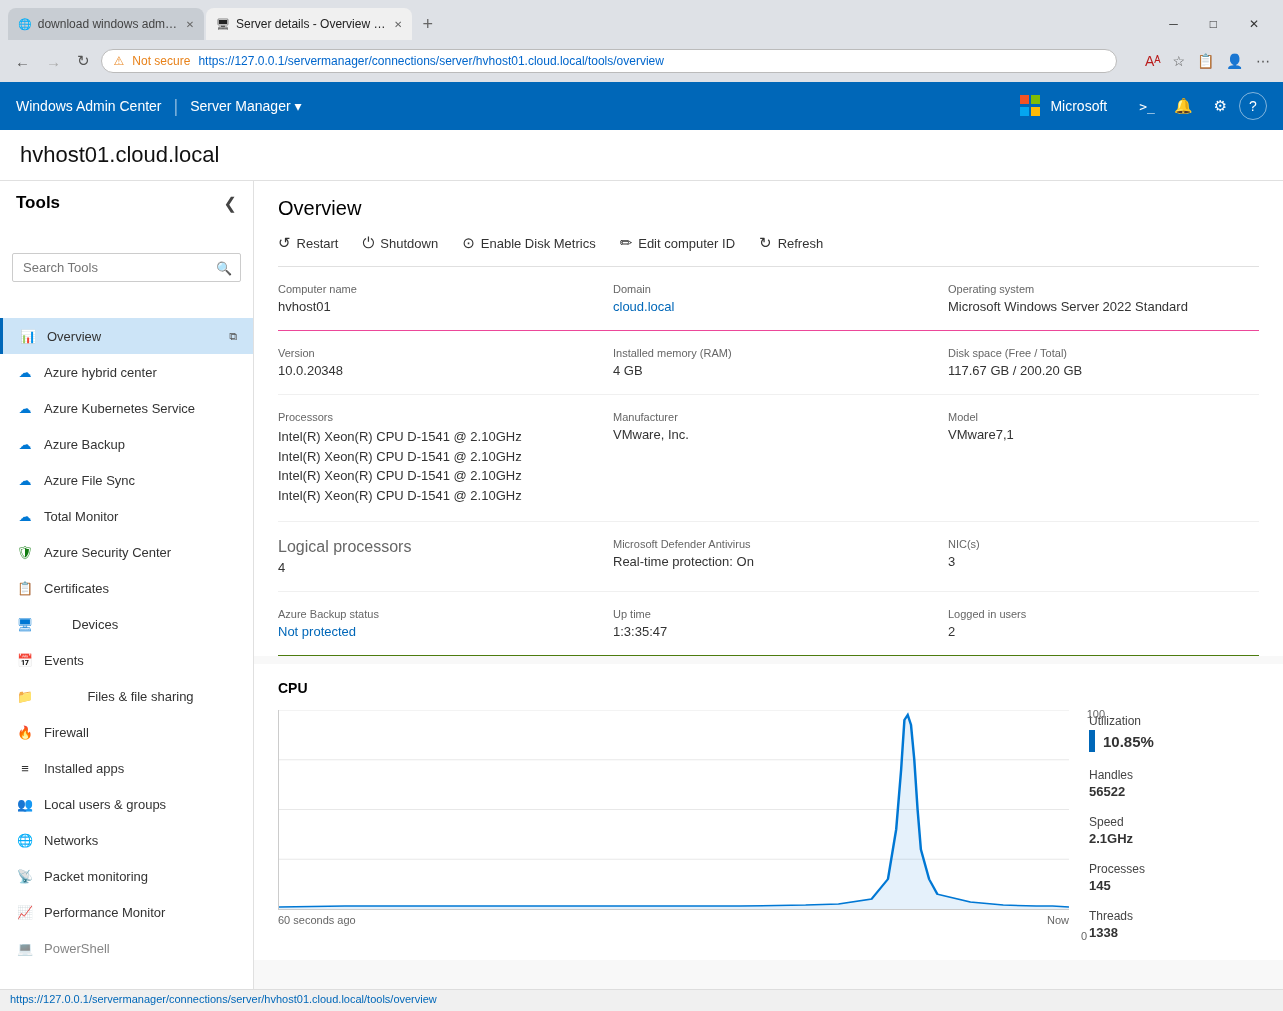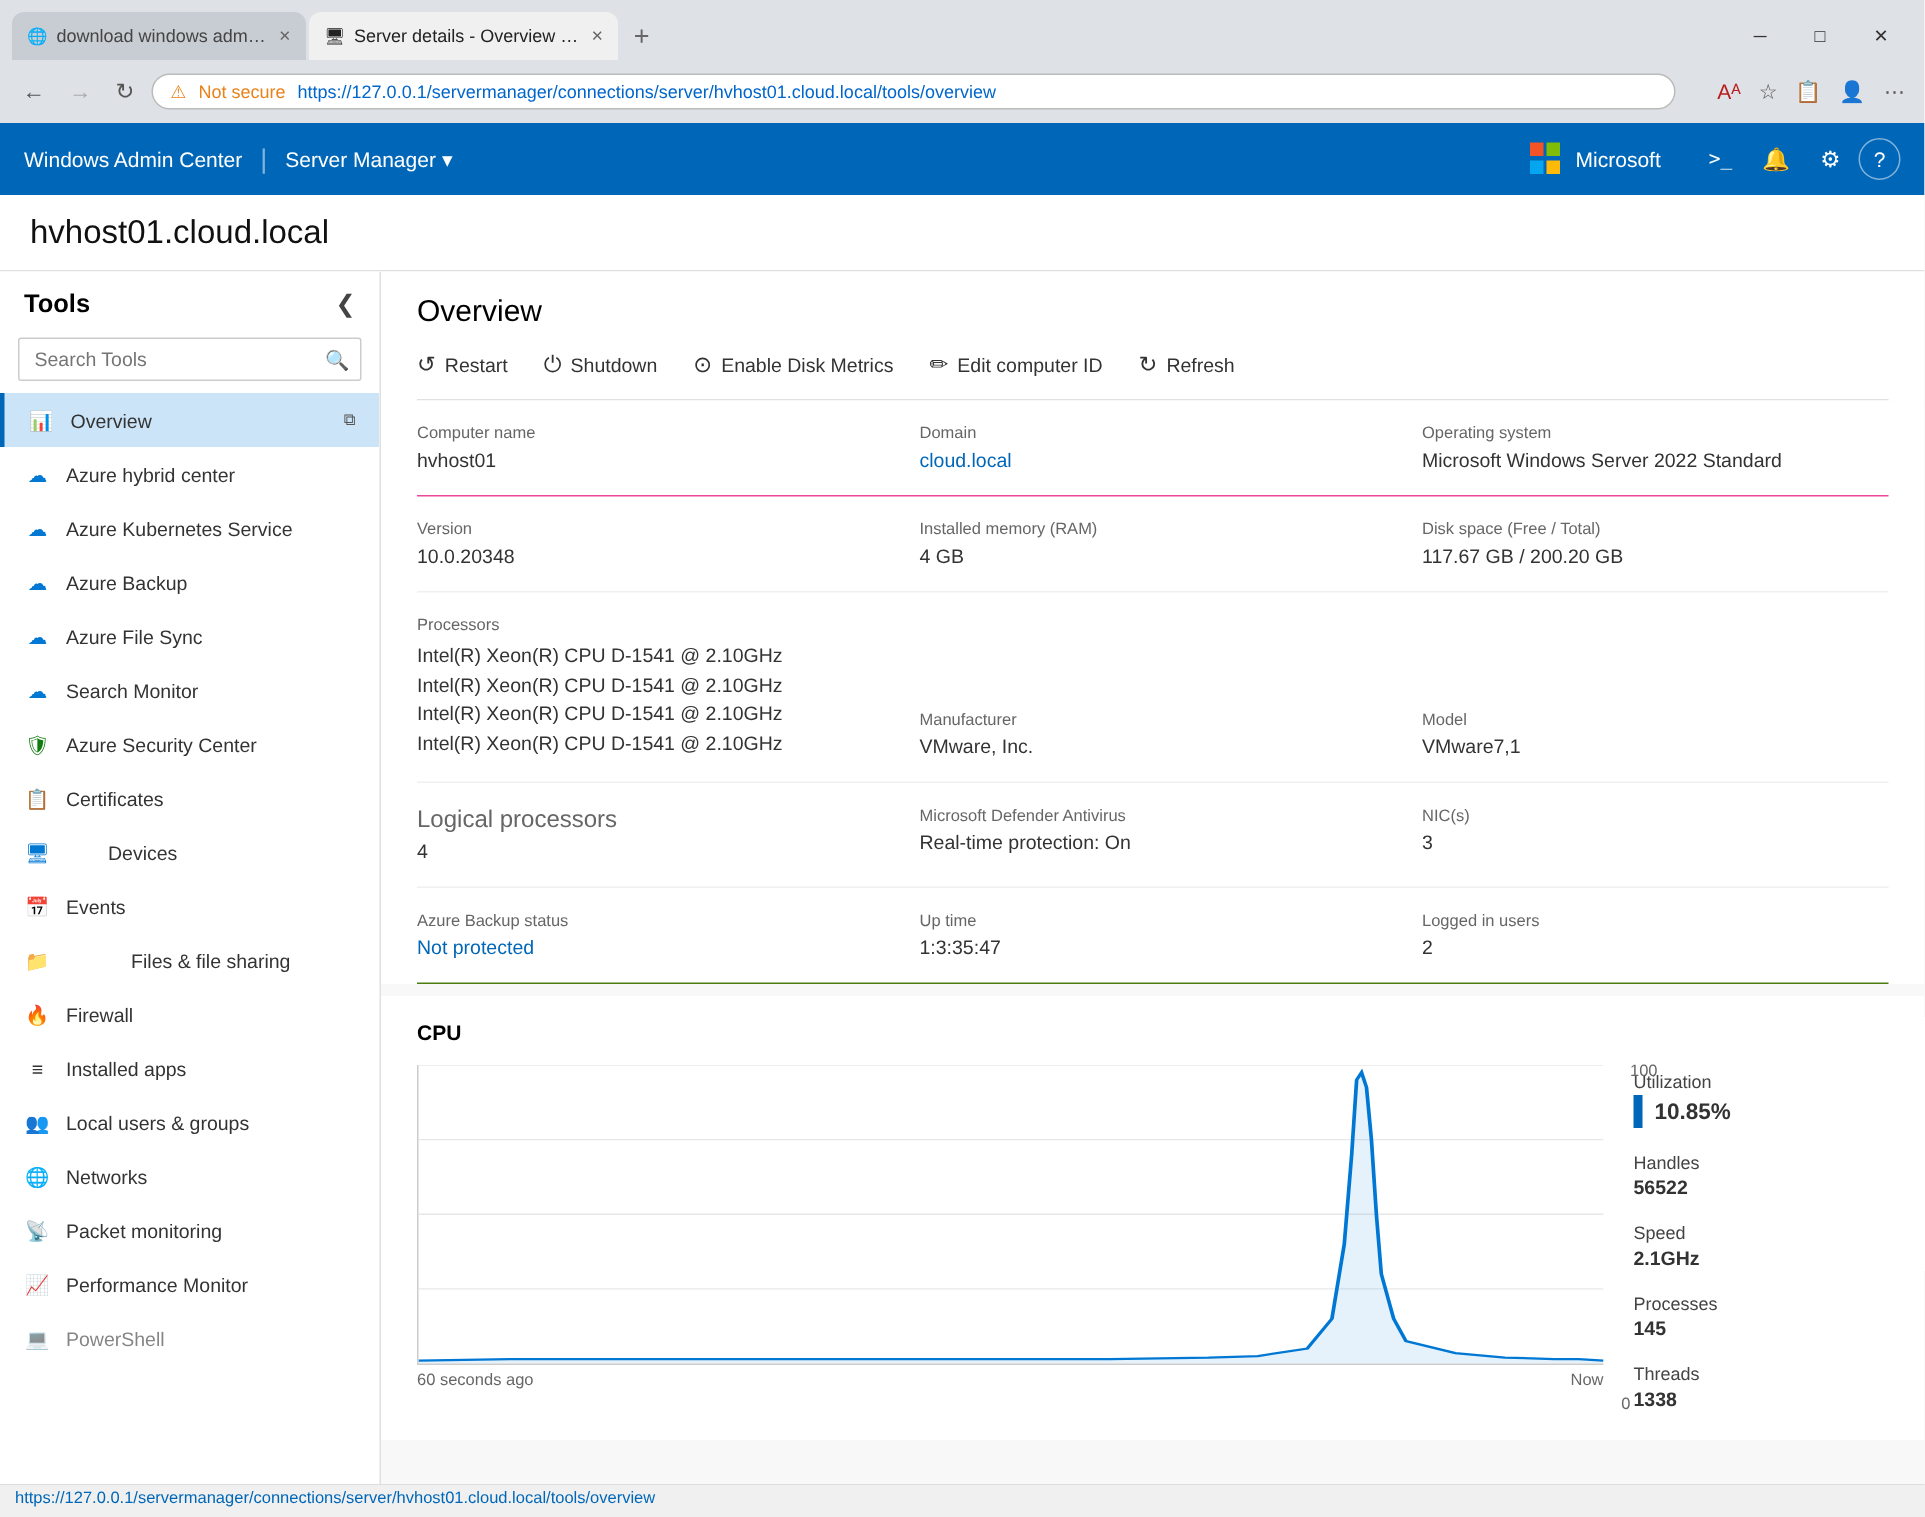--- a/index.html
+++ b/index.html
@@ -76,21 +76,21 @@
 </div>
 
 <div style="display:flex;flex-direction:column;height:calc(1011px - 40px - 42px - 48px);">
 
   <div style="padding:12px 20px;background:white;border-bottom:1px solid #e0e0e0;">
     <h1 style="font-size:22px;font-weight:300;color:#111;">hvhost01.cloud.local</h1>
   </div>
 
   <div style="display:flex;flex:1;overflow:hidden;background:white;">
 
-    <div style="width:254px;border-right:1px solid #e0e0e0;display:flex;flex-direction:column;overflow:hidden;background:white;flex-shrink:0;">
+    <div style="width:254px;border-right:1px solid #e0e0e0;display:flex;flex-direction:column;overflow:hidden;background:white;flex-shrink:0;gap:28px;">
       <div style="display:flex;align-items:center;justify-content:space-between;padding:12px 16px 8px;">
         <span style="font-size:17px;font-weight:600;">Tools</span>
         <button style="background:none;border:none;font-size:16px;cursor:pointer;color:#444;">❮</button>
       </div>
       <div style="margin:4px 12px 8px;position:relative;">
         <input style="width: 100%; border: 1px solid rgb(204, 204, 204); padding: 6px 30px 6px 10px; font-size: 13px; border-radius: 2px;" placeholder="Search Tools">
         <span style="position:absolute;right:8px;top:50%;transform:translateY(-50%);color:#555;font-size:13px;">🔍</span>
       </div>
       <div style="flex:1;overflow-y:auto;overflow-x:hidden;">
 
@@ -115,21 +115,21 @@
           <span style="flex:1;">Azure Backup</span>
         </div>
 
         <div style="display:flex;align-items:center;gap:10px;padding:9px 16px;cursor:pointer;font-size:13px;color:#333;">
           <span style="width:18px;height:18px;display:flex;align-items:center;justify-content:center;font-size:13px;color:#0078d4;">☁</span>
           <span style="flex:1;">Azure File Sync</span>
         </div>
 
         <div style="display:flex;align-items:center;gap:10px;padding:9px 16px;cursor:pointer;font-size:13px;color:#333;">
           <span style="width:18px;height:18px;display:flex;align-items:center;justify-content:center;font-size:13px;color:#0078d4;">☁</span>
-          <span style="flex:1;">Search Monitor</span>
+          <span style="flex:1;">Total Monitor</span>
         </div>
 
         <div style="display:flex;align-items:center;gap:10px;padding:9px 16px;cursor:pointer;font-size:13px;color:#333;">
           <span style="width:18px;height:18px;display:flex;align-items:center;justify-content:center;font-size:13px;color:#107c10;">🛡</span>
           <span style="flex:1;">Azure Security Center</span>
         </div>
 
         <div style="display:flex;align-items:center;gap:10px;padding:9px 16px;cursor:pointer;font-size:13px;color:#333;">
           <span style="width:18px;height:18px;display:flex;align-items:center;justify-content:center;font-size:13px;color:#0078d4;">📋</span>
           <span style="flex:1;">Certificates</span>
@@ -241,21 +241,21 @@
           <div style="flex:1;padding-right:24px;">
             <div style="font-size:11px;color:#666;margin-bottom:4px;">Installed memory (RAM)</div>
             <div style="font-size:13px;color:#333;">4 GB</div>
           </div>
           <div style="flex:1;">
             <div style="font-size:11px;color:#666;margin-bottom:4px;">Disk space (Free / Total)</div>
             <div style="font-size:13px;color:#333;">117.67 GB / 200.20 GB</div>
           </div>
         </div>
 
-        <div style="display:flex;border-bottom:1px solid #f0f0f0;padding:16px 0;align-items:flex-end;">
+        <div style="display:flex;border-bottom:1px solid #f0f0f0;padding:16px 0;">
           <div style="flex:1;padding-right:24px;">
             <div style="font-size:11px;color:#666;margin-bottom:4px;">Processors</div>
             <div style="font-size:13px;color:#333;line-height:1.5;">
               Intel(R) Xeon(R) CPU D-1541 @ 2.10GHz<br>
               Intel(R) Xeon(R) CPU D-1541 @ 2.10GHz<br>
               Intel(R) Xeon(R) CPU D-1541 @ 2.10GHz<br>
               Intel(R) Xeon(R) CPU D-1541 @ 2.10GHz
             </div>
           </div>
           <div style="flex:1;padding-right:24px;">

